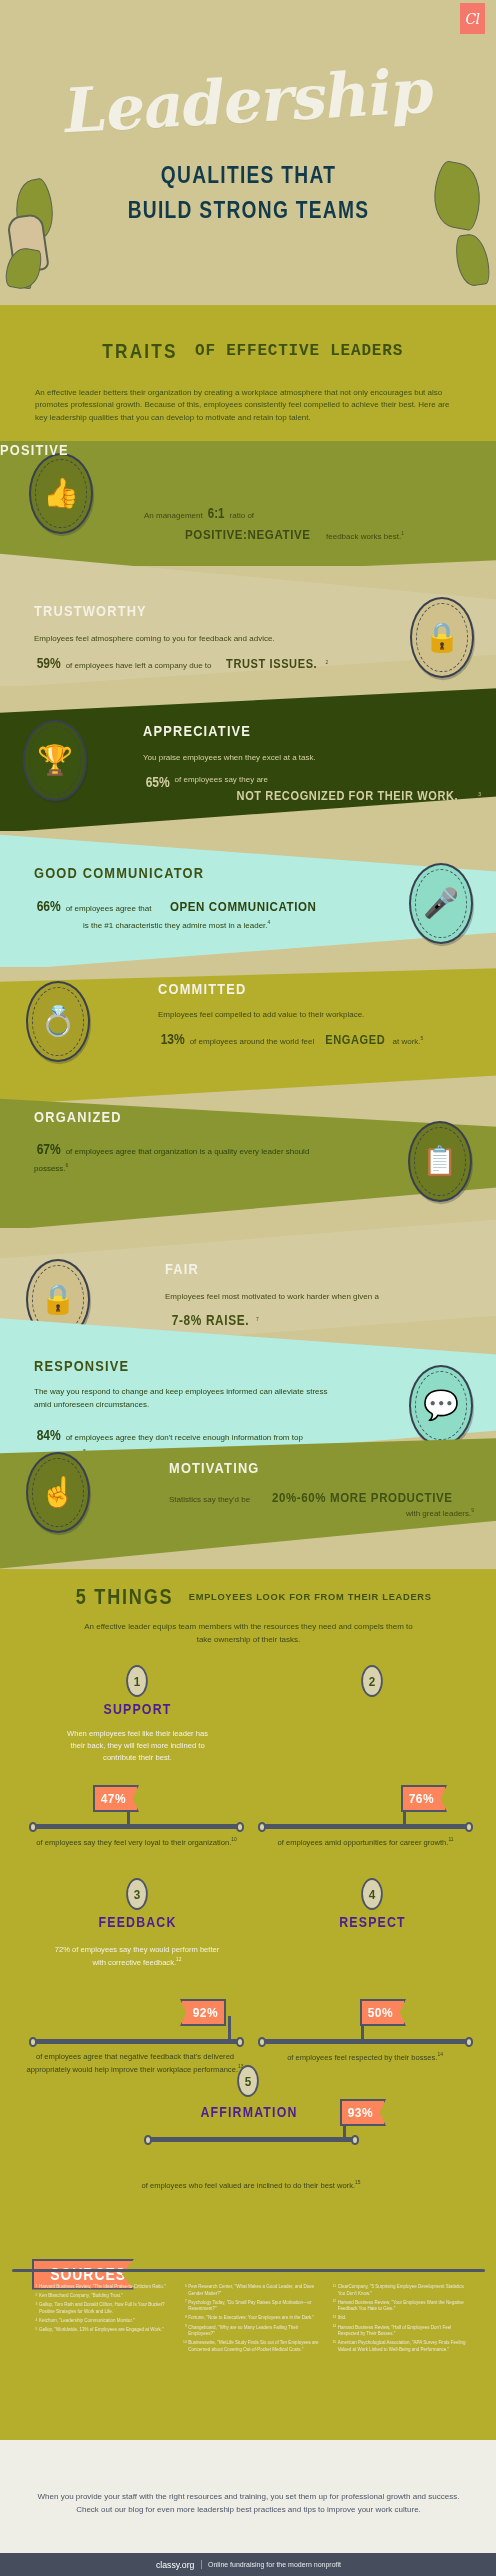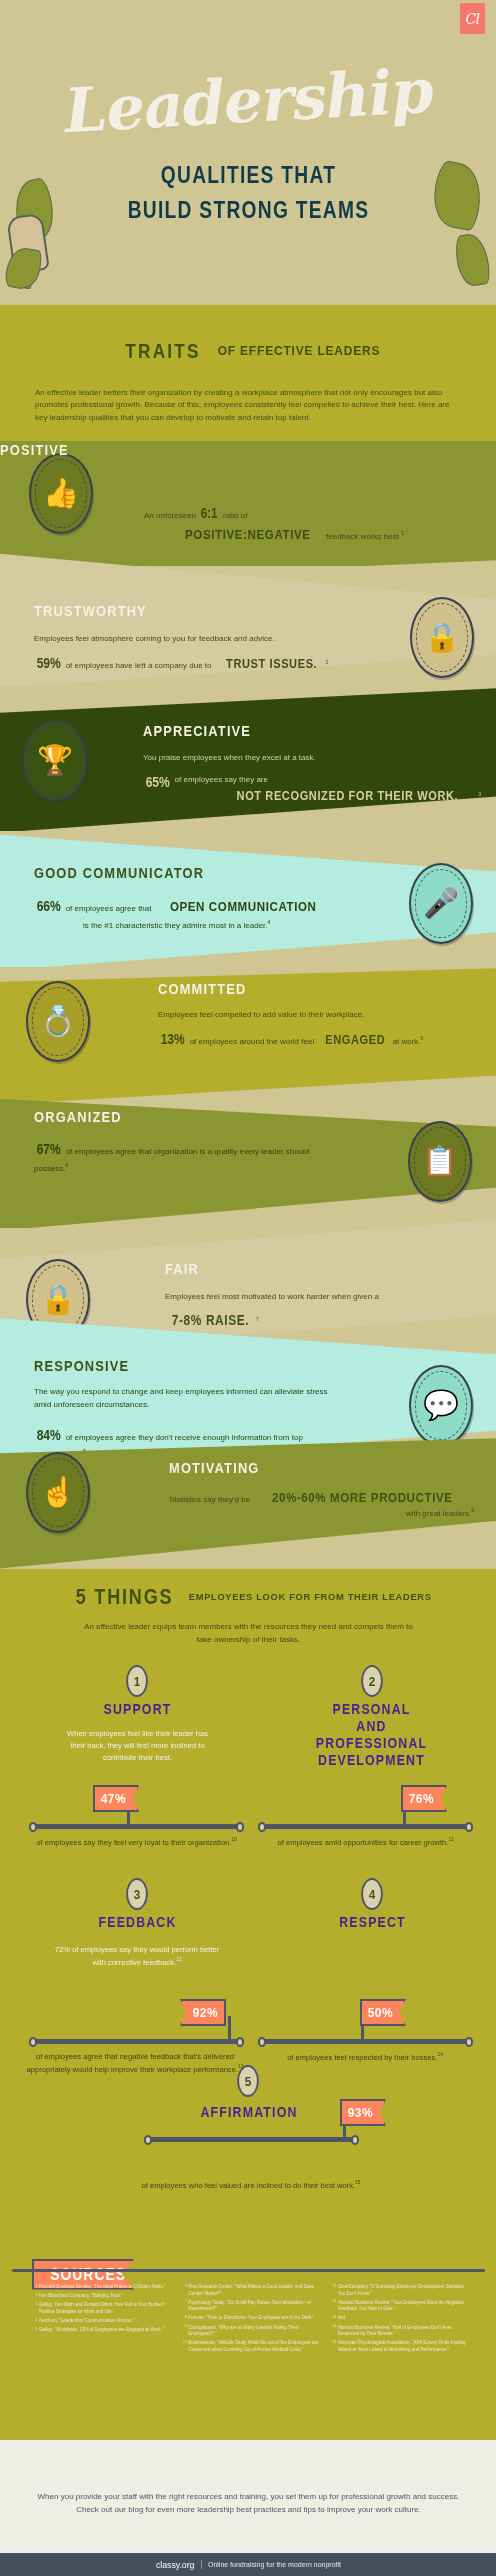--- a/index.html
+++ b/index.html
@@ -53,22 +53,22 @@
 
   
   #traits { top:305px; height:136px; background:#b5ad2c; }
   .traits-title { position:absolute; top:34px; left:0; width:497px; text-align:center; }
   .traits-title .big {
     font-family:"Liberation Sans Narrow","Liberation Sans", sans-serif;
     font-size:21px; font-weight:bold; letter-spacing:2.7px; color:#3e5214; transform:scaleX(.82);
     display:inline-block; vertical-align:middle;
   }
   .traits-title .small {
-    font-family:Liberation Sans, sans-serif;
-    font-size:12px; font-weight:bold; letter-spacing:0.8px; color:#3e5214;
+    font-family:Liberation Mono, monospace;
+    font-size:16px; font-weight:bold; letter-spacing:0.8px; color:#3e5214;
     display:inline-block; vertical-align:middle; margin-left:9px;
   }
   .traits-intro {
     position:absolute; top:82px; left:35px; width:427px; text-align:left;
     font-size:8px; line-height:1.55; color:#40521b;
   }
 
   
   .row { position:absolute; left:0; width:497px; overflow:hidden; }
 
@@ -202,21 +202,21 @@
   </div>
 
   <div class="row" style="top:441px;height:125px;">
     <div class="slab" style="top:-22px;height:163px;background:#8a9632;
          clip-path:polygon(0 22px,509px 0,509px 141px,0 163px);"></div>
     <div class="badge" style="left:29px;top:12px;background:#6d7a22;">
       <span class="glyph">👍</span>
     </div>
     <div class="t-title" style="left:144px;top:32px;color:#f4f2e6;">POSITIVE</div>
     <div class="t-line" style="position:absolute;left:144px;top:61px;color:#3f4a15;">
-      <span>An unforeseen</span>
+      <span>An management</span>
       <span class="stat" style="font-size:14px;color:#3f4a15;margin:0 1.1px;">6:1</span>
       <span>ratio of</span>
     </div>
     <div class="t-line" style="position:absolute;left:174px;top:83px;color:#3f4a15;">
       <span class="cap" style="font-size:13.6px;">POSITIVE:NEGATIVE</span>
       <span style="margin-left:2.2px;">feedback works best.</span><sup>1</sup>
     </div>
   </div>
 
   <div class="row" style="top:550px;height:136px;">
@@ -356,25 +356,20 @@
       <div class="stem" style="left:94px;"></div>
     </div>
     <div class="pennant right-notch" style="left:93px;top:216px;">
       <span>47%</span>
     </div>
     <div class="item-foot" style="left:33px;top:267px;width:207px;">
       <span>of employees say they feel very loyal to their organization.</span><sup>10</sup>
     </div>
 
     <div class="numcircle" style="left:360px;top:96px;">2</div>
-    <div class="item-title" style="left:305px;top:132px;width:133px;line-height:1.15;">
-      <span>PERSONAL AND</span>
-      <span>PROFESSIONAL</span>
-      <span>DEVELOPMENT</span>
-    </div>
     <div class="gauge" style="left:262px;top:255px;width:207px;">
       <div class="knob l"></div>
       <div class="knob r"></div>
       <div class="stem" style="left:141px;"></div>
     </div>
     <div class="pennant right-notch" style="left:139px;top:216px;left:401px;">
       <span>76%</span>
     </div>
     <div class="item-foot" style="left:262px;top:267px;width:207px;">
       <span>of employees amid opportunities for career growth.</span><sup>11</sup>

